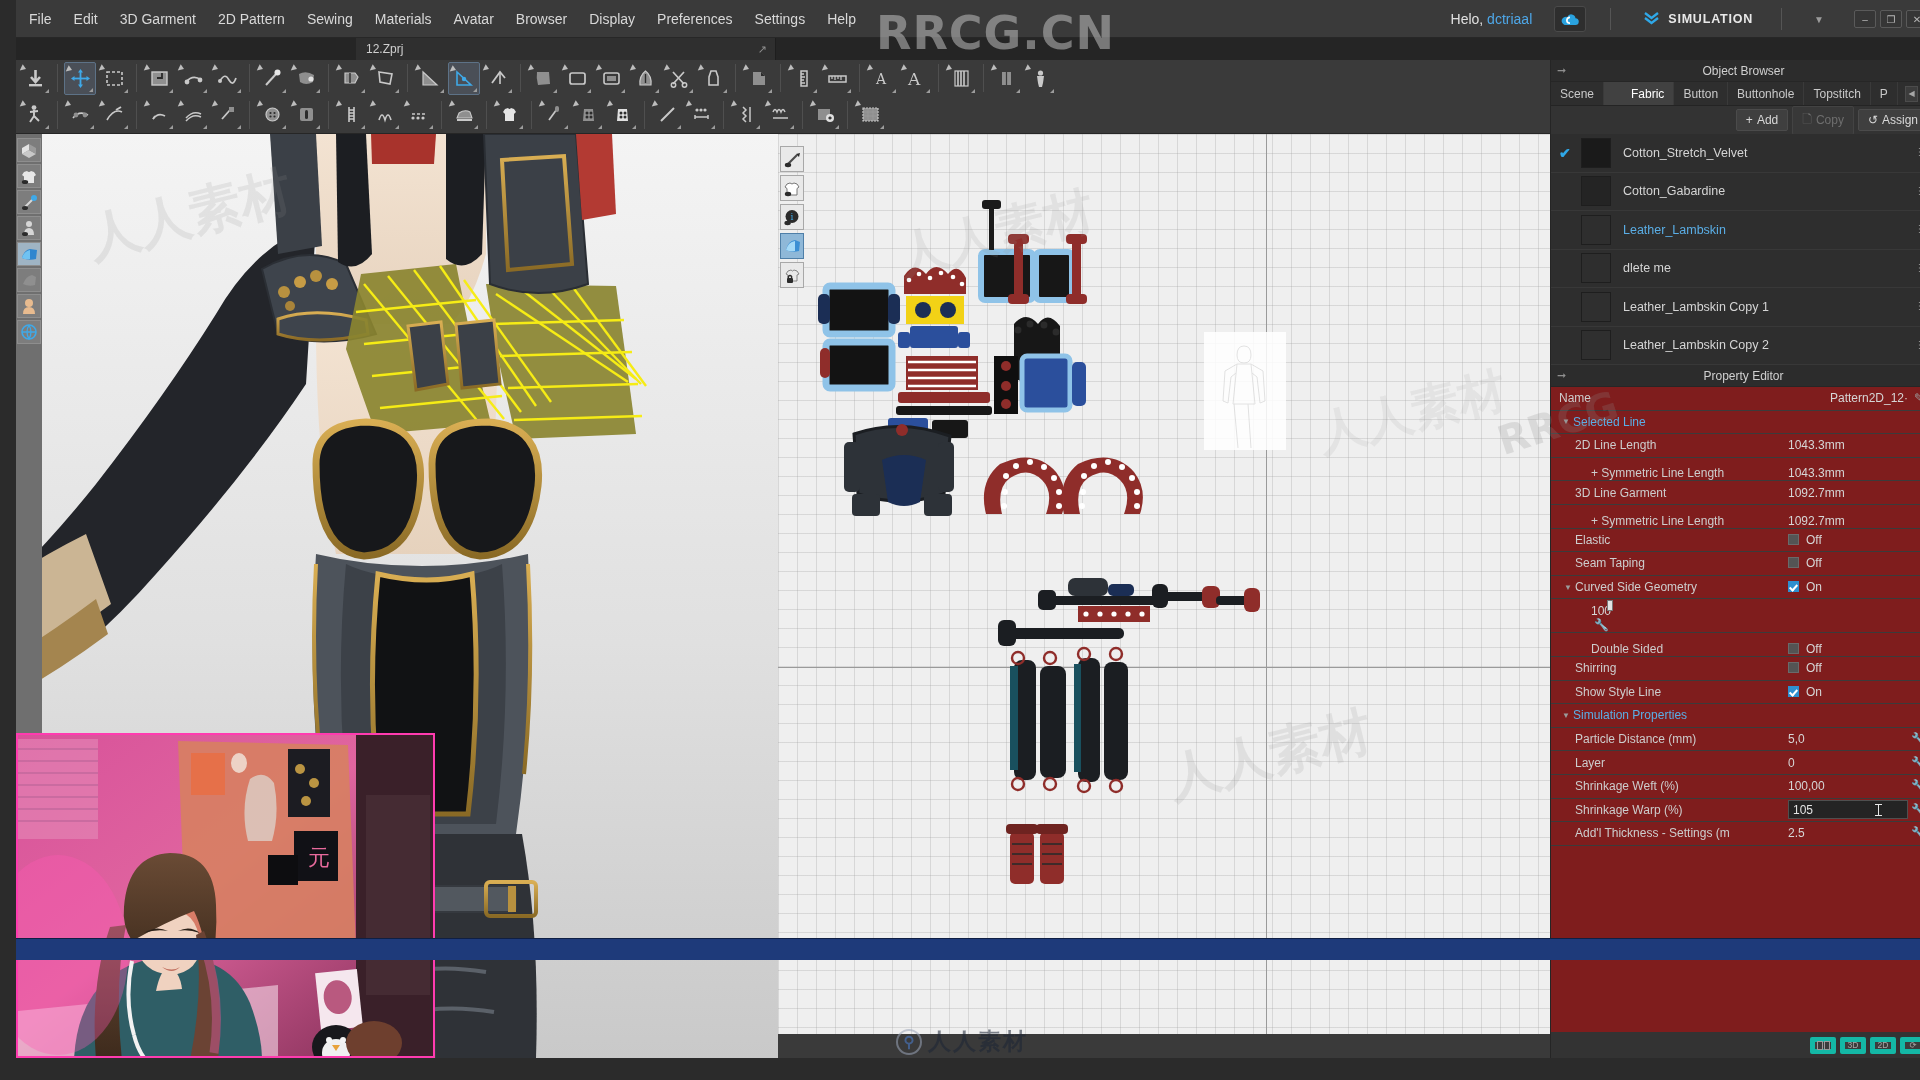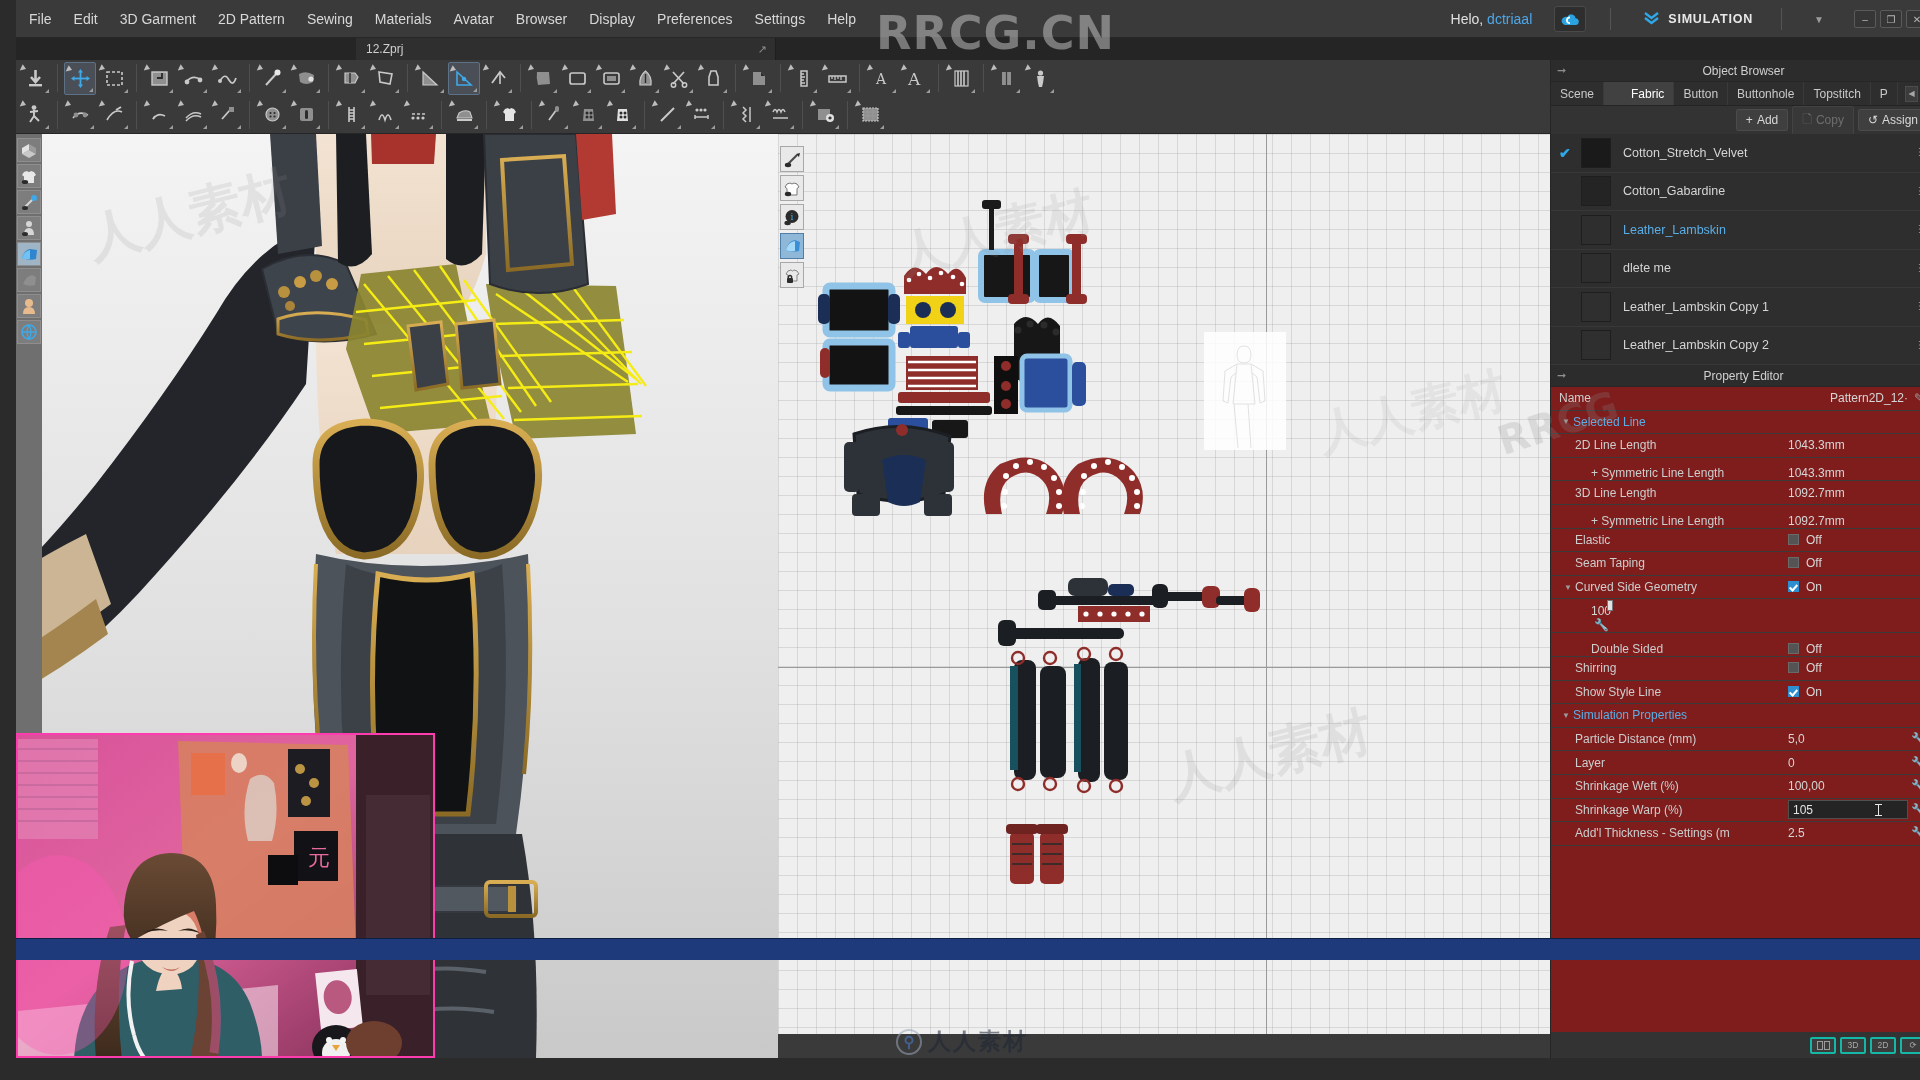--- a/index.html
+++ b/index.html
@@ -216,21 +216,21 @@
     position: relative;
   }
   .caret-i { position:absolute; right: 28px; width:1px; height:12px; background:#e8e8e8;}
   .caret-i:before,.caret-i:after{content:"";position:absolute;left:-3px;width:7px;height:1px;background:#e8e8e8;}
   .caret-i:before{top:0;} .caret-i:after{bottom:0;}
 
   .pe-footer {
     height: 26px; background: #333; display: flex; align-items: center;
     justify-content: flex-end; gap: 4px; padding-right: 10px;
   }
-  .pe-fbtn { width:26px;height:17px;border:2px solid #14b8a6;background:#3c3c3c;color:#a9a9a9;
+  .pe-fbtn { width:26px;height:17px;border:5px solid #14b8a6;background:#3c3c3c;color:#a9a9a9;
      font-size:8.5px;display:flex;align-items:center;justify-content:center;border-radius:2px;}
 
   
   .webcam {
     position: absolute; left: 0; top: 733px; width: 419px; height: 325px;
     overflow: hidden; border: 2px solid #ff3bb0; z-index: 8;
     background: #1a0a14;
   }
 
   
@@ -1189,21 +1189,21 @@
           <span class="plabel">2D Line Length</span>
           <span class="pvalue">1043.3mm</span>
           <span class="wrench"></span>
         </div>
         <div class="prow pindent2">
           <span class="plabel">+ Symmetric Line Length</span>
           <span class="pvalue">1043.3mm</span>
           <span class="wrench"></span>
         </div>
         <div class="prow pindent1">
-          <span class="plabel">3D Line Length</span>
+          <span class="plabel">3D Line Garment</span>
           <span class="pvalue">1092.7mm</span>
           <span class="wrench"></span>
         </div>
         <div class="prow pindent2">
           <span class="plabel">+ Symmetric Line Length</span>
           <span class="pvalue">1092.7mm</span>
           <span class="wrench"></span>
         </div>
         <div class="prow pindent1">
           <span class="plabel">Elastic</span>

